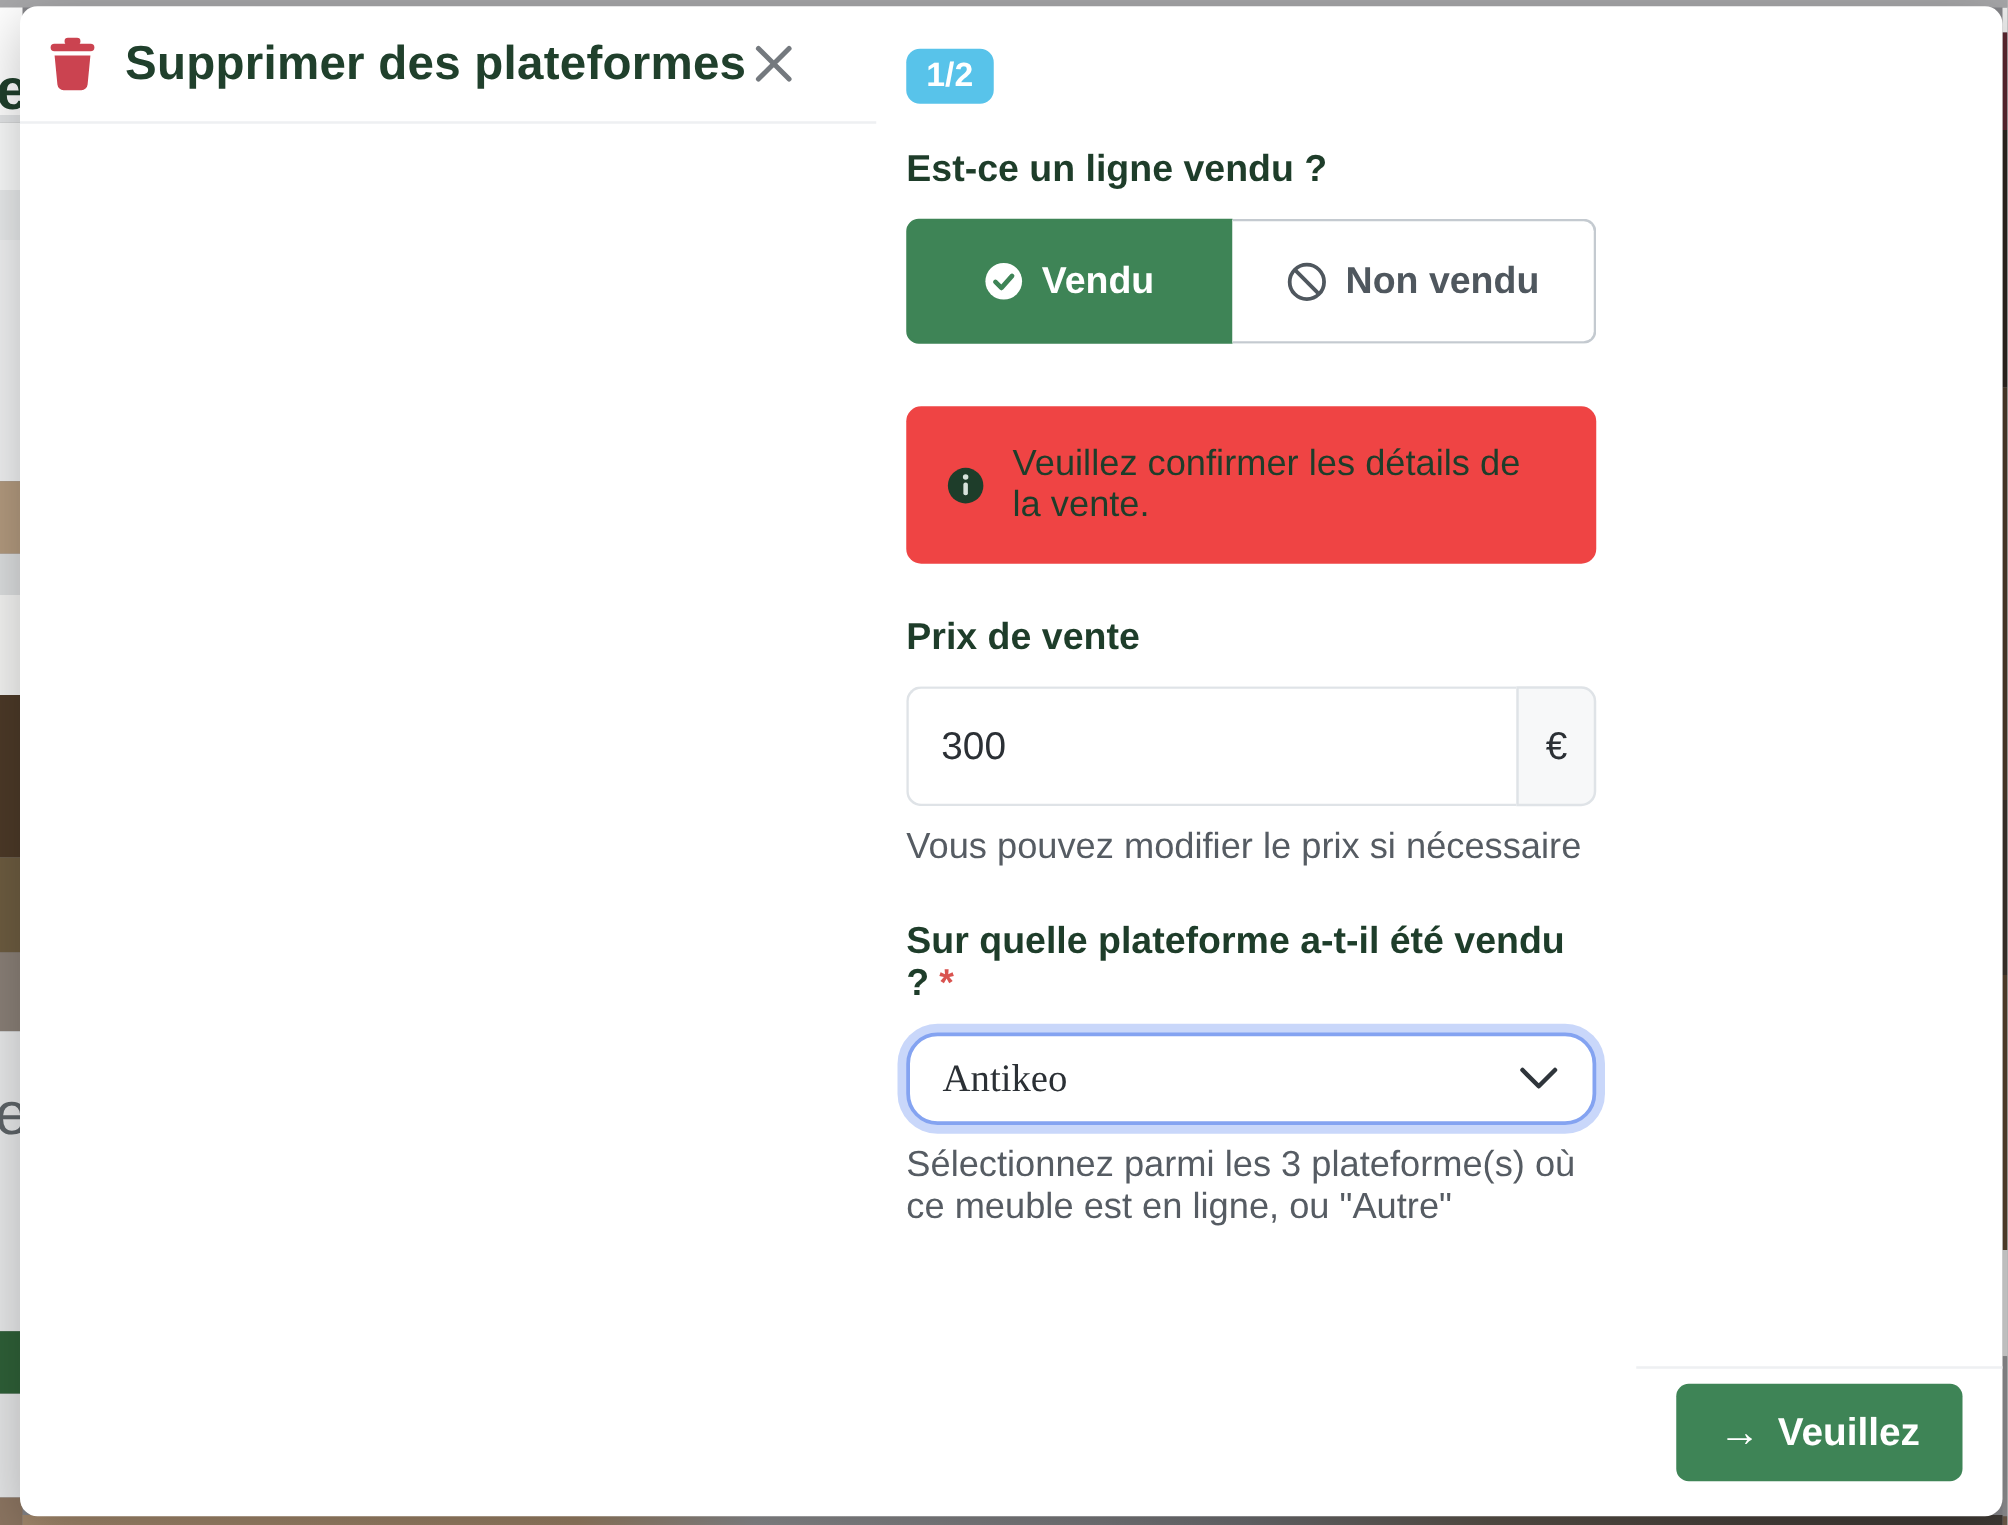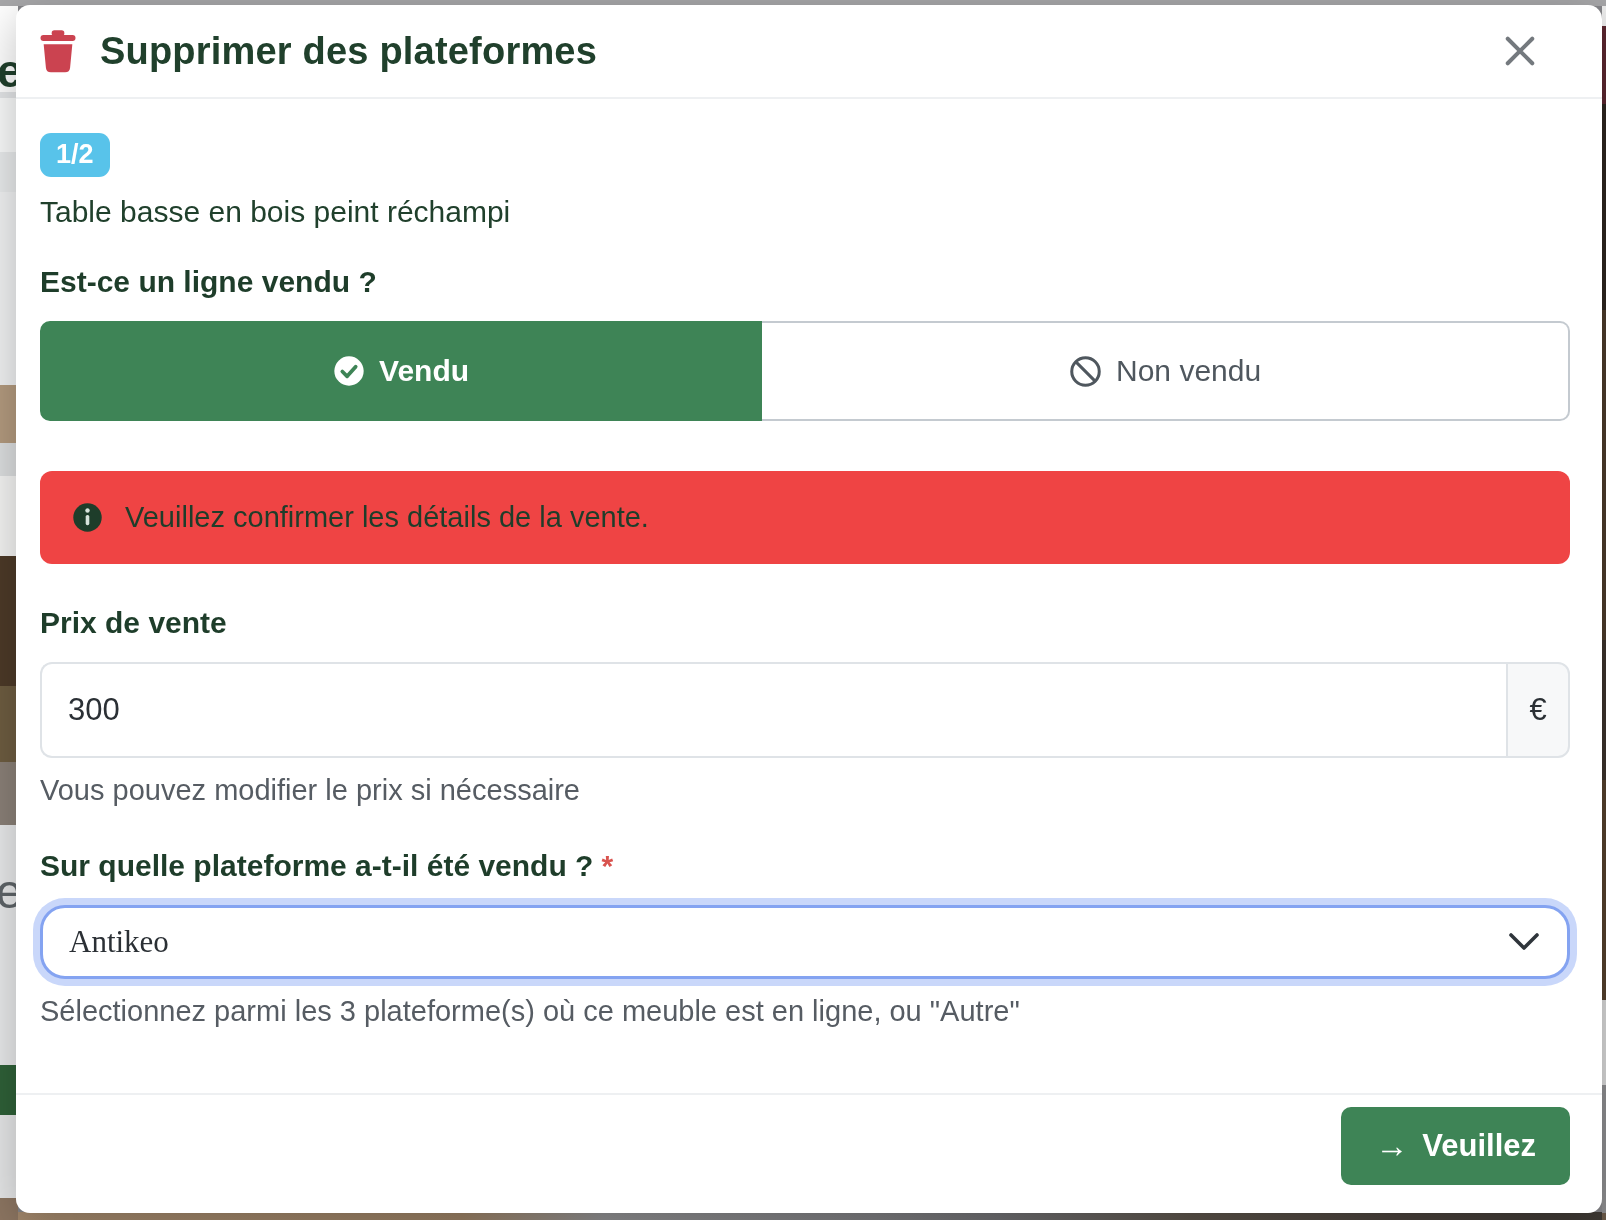--- a/index.html
+++ b/index.html
@@ -16,21 +16,21 @@
   .bg-frag-bottom { left:-4px; top:864px; font-size:48px; font-weight:400; color:#5f6569; }
   .bg-right { position:absolute; right:0; top:0; width:4px; height:1220px; z-index:0; }
   .bg-right .seg { width:4px; }
   .bg-top { position:absolute; left:0; top:0; width:1606px; height:6px; background:#a7a7a9; z-index:0; }
   .bg-bottom { position:absolute; left:18px; top:1212px; width:1584px; height:8px; z-index:0;
     background:linear-gradient(90deg,#a58a6e 0%,#9b8165 28%,#8f8f91 37%,#7d7d80 54%,#6f6f72 62%,#5c544b 74%,#4a423c 87%,#3f3a35 100%); }
 
   
   .modal { position:absolute; left:16px; top:5px; width:1586px; height:1208px;
     background:#ffffff; border-radius:14px; box-shadow:0 12px 48px rgba(0,0,0,.25);
-    display:flex; flex-direction:column; z-index:2; }
+    display:flex; flex-direction:row; z-index:2; }
 
   .modal-header { height:94px; flex:0 0 auto; display:flex; align-items:center;
     padding:0 60px 0 22px; border-bottom:2px solid #eef0f2; }
   .trash-icon { width:40px; height:44px; flex:0 0 auto; }
   .modal-title { margin-left:22px; font-size:38px; font-weight:700; color:#20402c; letter-spacing:.2px; }
   .close-btn { margin-left:auto; width:44px; height:44px; border:none; background:transparent;
     cursor:pointer; display:flex; align-items:center; justify-content:center; }
 
   .modal-body { padding:34px 32px 0 24px; }
 
@@ -40,21 +40,21 @@
   .product-title { margin-top:18px; font-size:30px; font-weight:500; color:#20402c; }
 
   .field-label { margin-top:36px; font-size:30px; font-weight:700; color:#1e3d2a; }
   .req { color:#d9534f; font-weight:700; margin-left:8px; }
 
   .seg-group { margin-top:22px; display:flex; width:100%; height:100px; }
   .seg { display:flex; align-items:center; justify-content:center; gap:14px;
     font-size:30px; cursor:pointer; }
   .seg-sold { flex:0 0 47.2%; background:#3e8456; color:#ffffff; font-weight:700;
     border:2px solid #3e8456; border-radius:10px 0 0 10px; }
-  .seg-unsold { flex:1 1 auto; background:#ffffff; color:#4f575e; font-weight:400;
+  .seg-unsold { flex:1 1 auto; background:#ffffff; color:#4f575e; font-weight:700;
     border:2px solid #c4cad0; border-left:none; border-radius:0 10px 10px 0; }
 
   .alert { margin-top:50px; background:#ef4444; border-radius:12px; padding:30px 32px;
     display:flex; align-items:center; gap:22px; }
   .alert-text { font-size:29px; font-weight:500; color:#1e3d2a; }
   .info-icon { width:31px; height:31px; flex:0 0 auto; }
 
   .input-group { margin-top:22px; display:flex; width:100%; height:96px; }
   .price-input { flex:1 1 auto; min-width:0; border:2px solid #dfe3e7; border-right:none;
     border-radius:12px 0 0 12px; font-size:31px; color:#2b3035; padding:0 26px;
@@ -133,21 +133,20 @@
         <svg width="42" height="42" viewBox="0 0 24 24">
           <path d="M5 5 L19 19 M19 5 L5 19" stroke="#74797e" stroke-width="2.3" stroke-linecap="round" fill="none"></path>
         </svg>
       </button>
     </div>
 
     <div class="modal-body">
 
       <span class="step-badge">1/2</span>
 
-      <div class="product-title">Table basse en bois peint réchampi</div>
 
       <div class="field-label">Est-ce un ligne vendu ?</div>
 
       <div class="seg-group">
         <div class="seg seg-sold">
           <svg class="check" width="32" height="32" viewBox="0 0 24 24">
             <circle cx="12" cy="12" r="11" fill="#ffffff"></circle>
             <path d="M7 12.4 L10.6 16 L17 8.8" stroke="#3e8456" stroke-width="2.8" fill="none" stroke-linecap="round" stroke-linejoin="round"></path>
           </svg>
           <span>Vendu</span>

